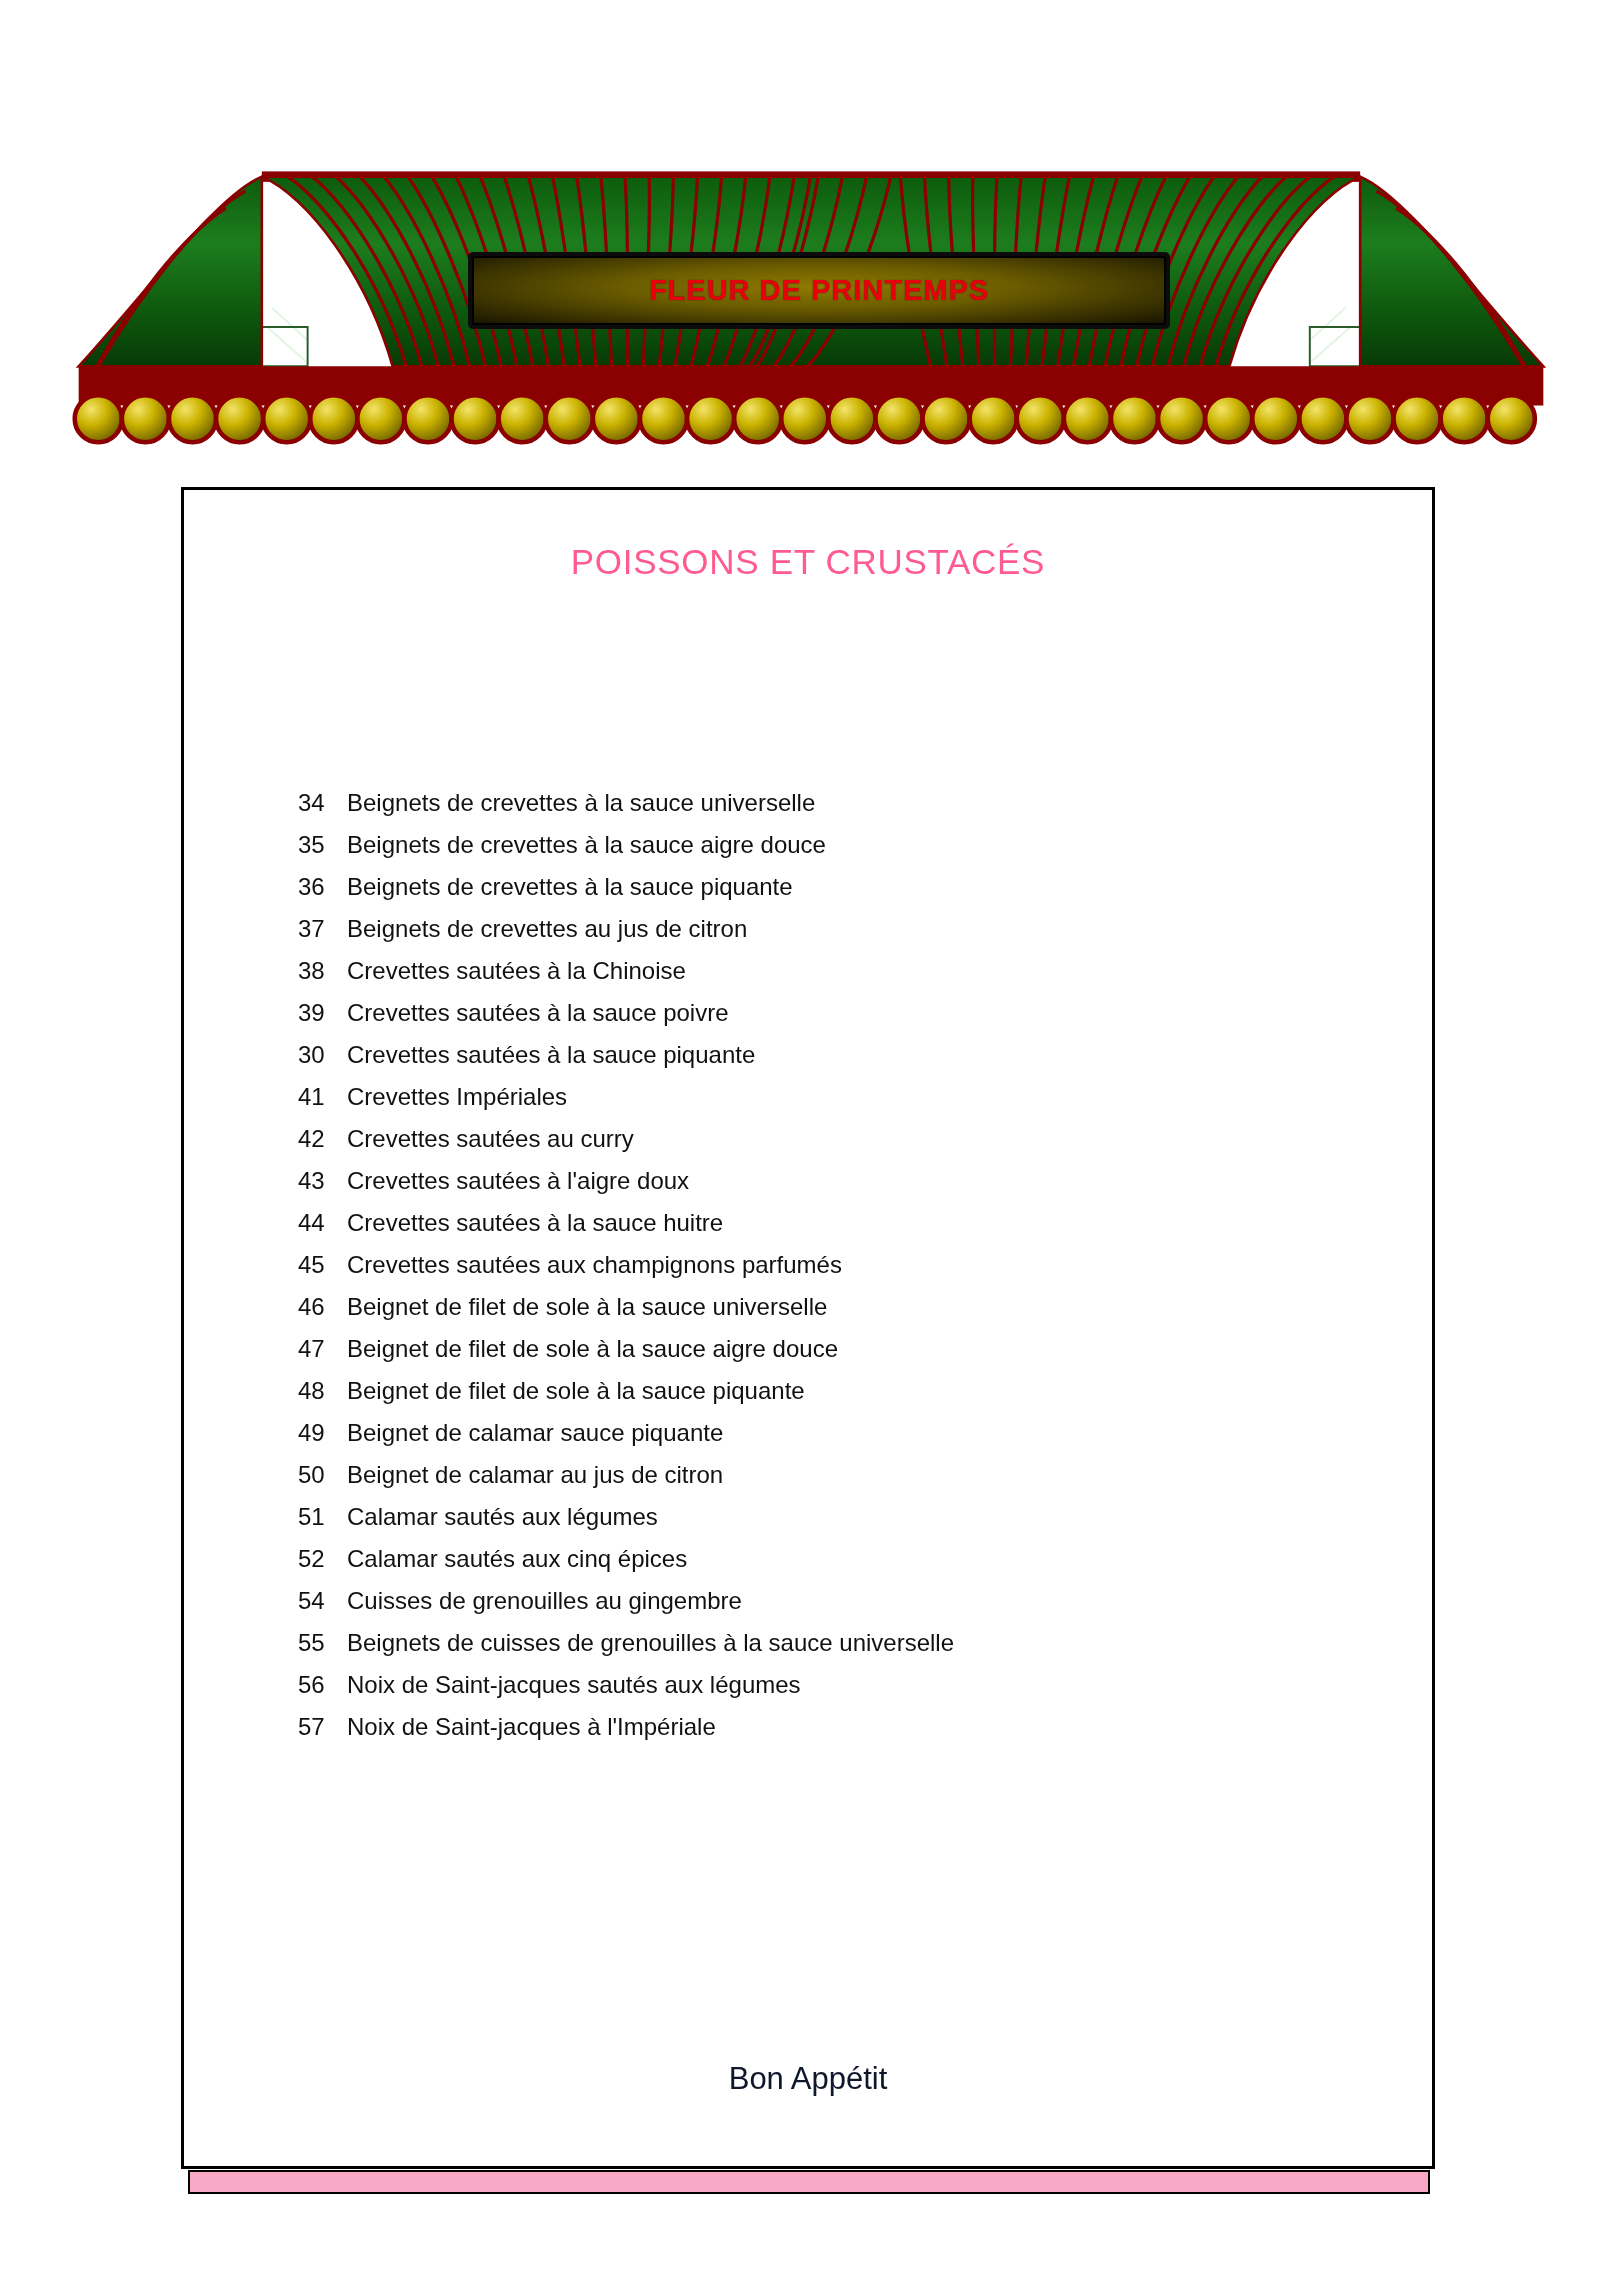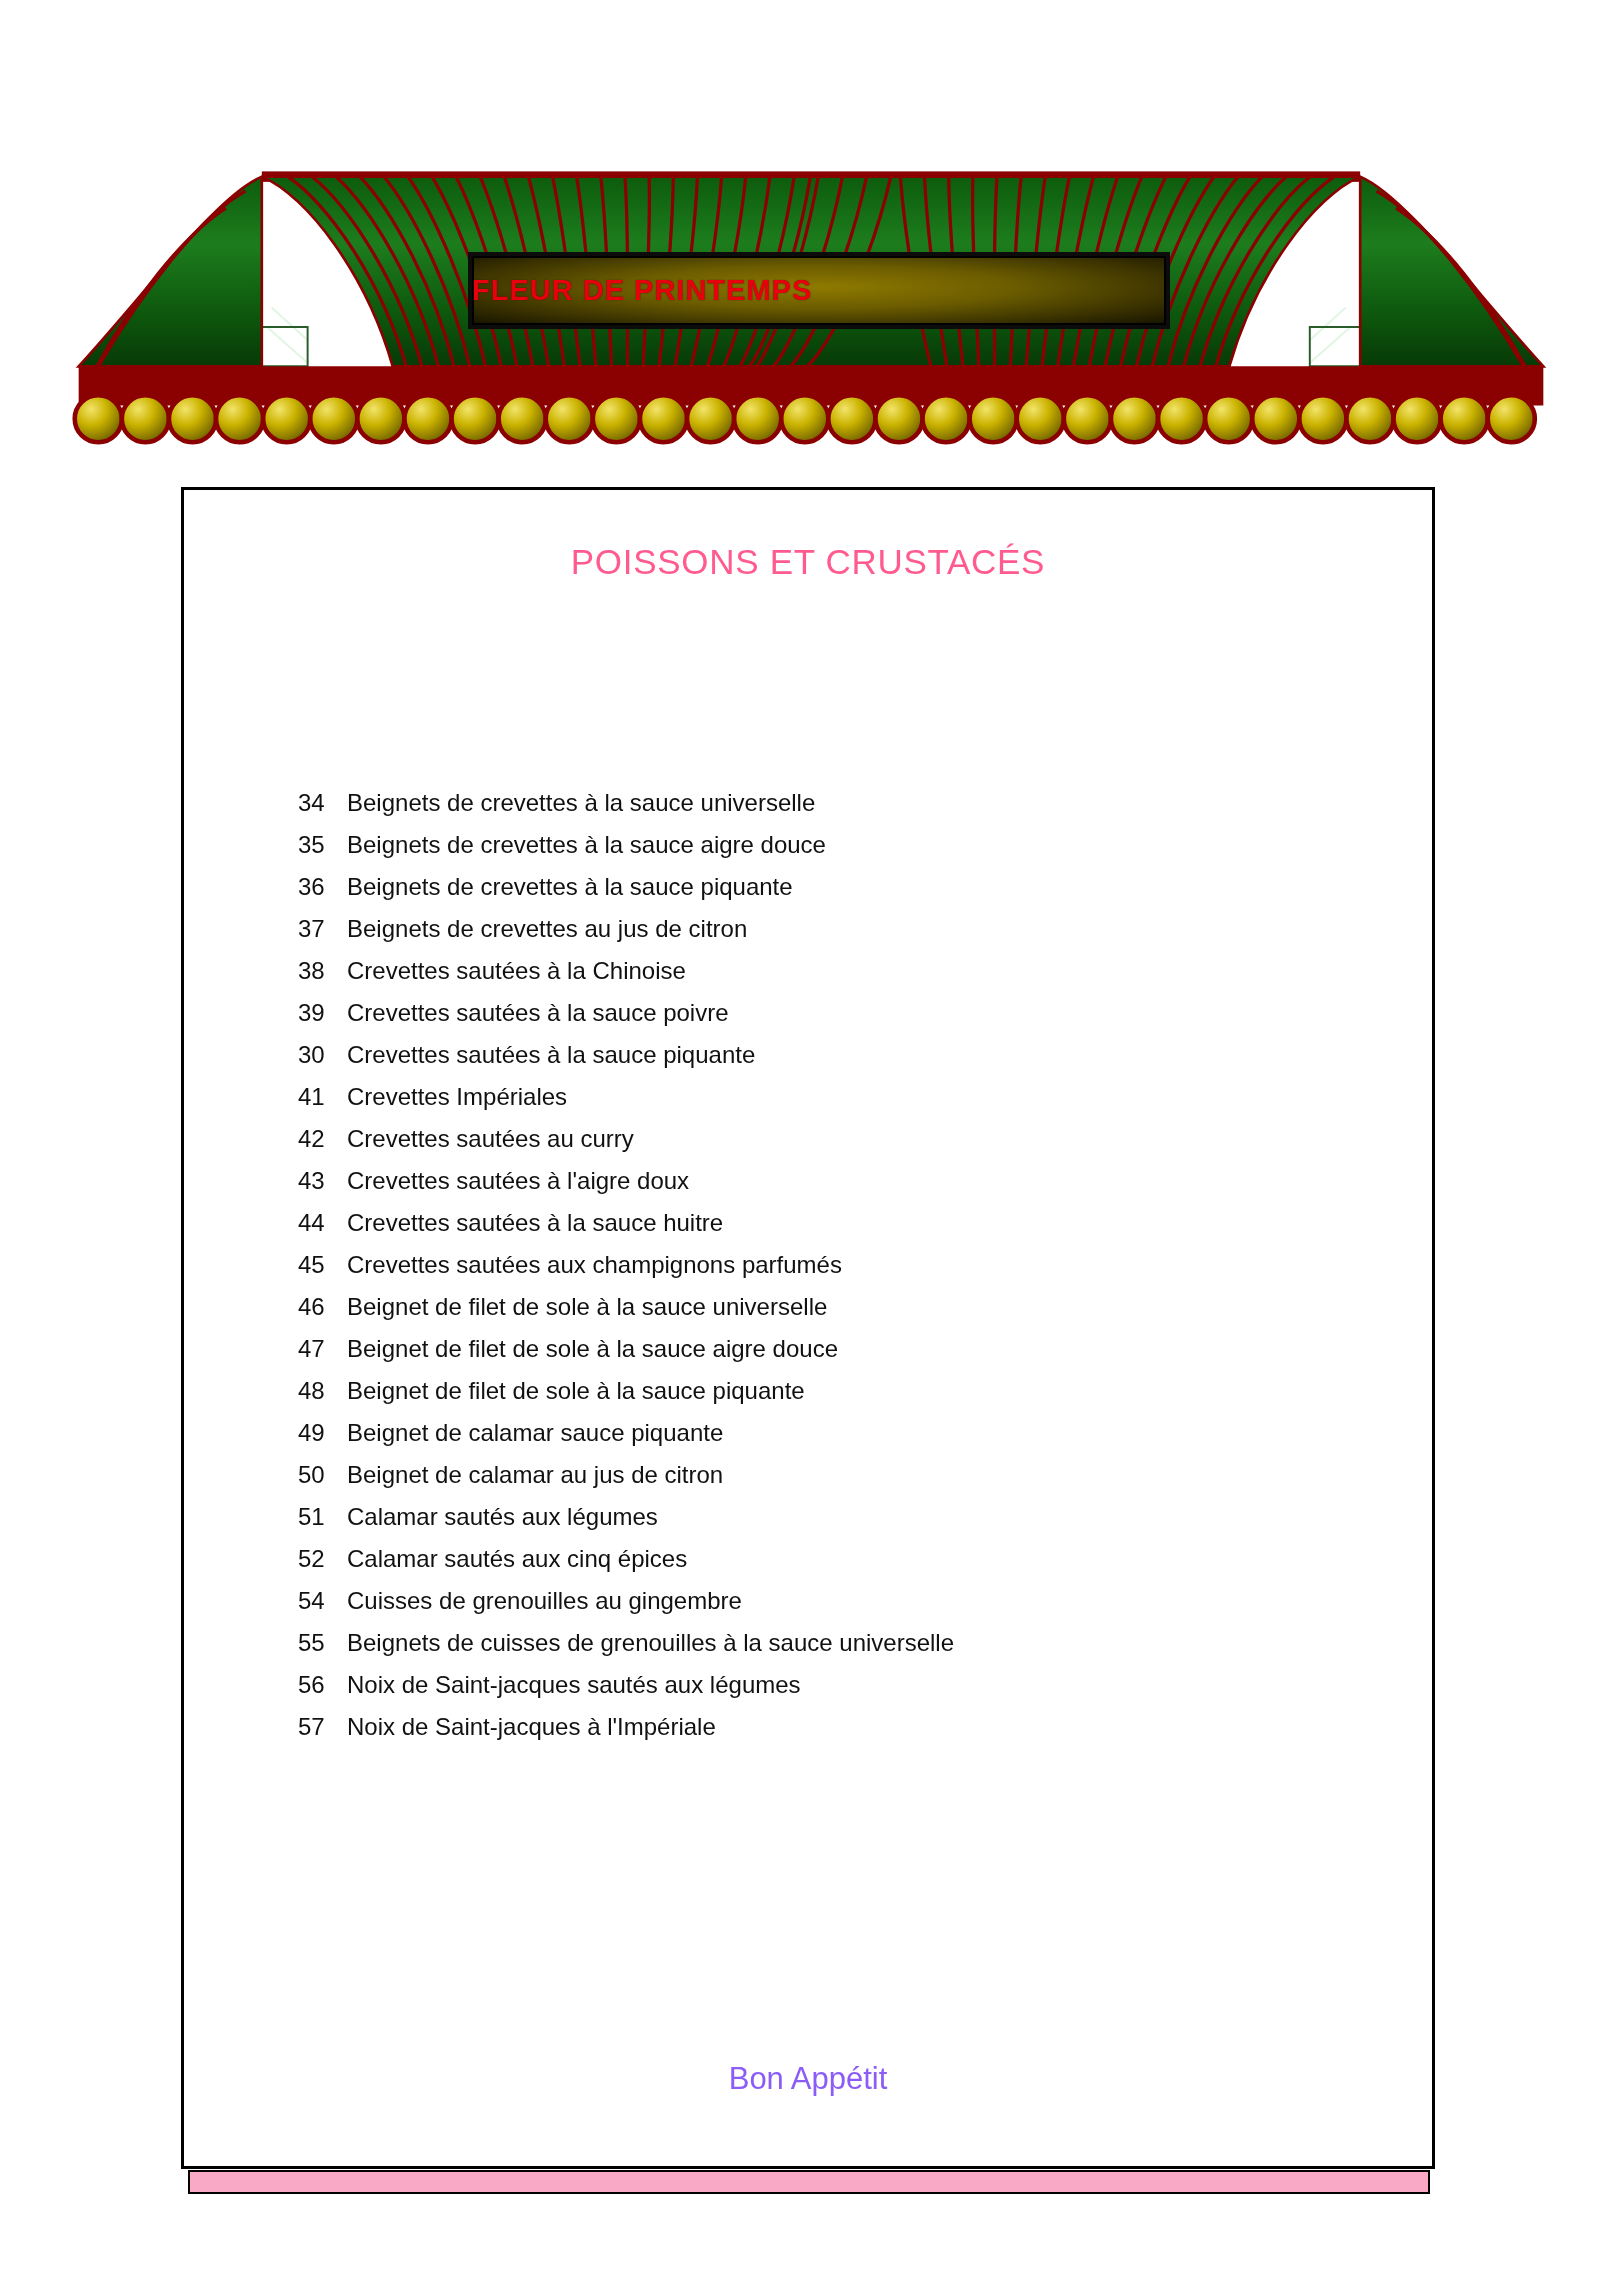--- a/index.html
+++ b/index.html
@@ -27,26 +27,26 @@
     display: block;
   }
 
   #restaurant-name-plate {
     position: absolute;
     left: 468px;
     top: 252px;
     width: 694px;
     height: 69px;
     border: 4.6px solid #0c0c0c;
-    border-radius: 0;
+    border-radius: 5px;
     background: radial-gradient(ellipse at 50% 45%, #8f7a00 0%, #6b5c00 40%, #2a2400 85%, #141200 100%);
     box-shadow: 0 0 0 2px #000 inset;
     display: flex;
     align-items: center;
-    justify-content: flex-start;
+    justify-content: center;
   }
   #restaurant-name-text {
     color: #e8000d;
     font-family: "Liberation Sans", sans-serif;
     font-weight: bold;
     font-size: 29px;
     letter-spacing: 1px;
     text-shadow: 0 0 1.3px rgba(0,0,0,.6);
     white-space: nowrap;
   }
@@ -99,21 +99,21 @@
   .dish-name {
     flex: 1 1 auto;
   }
 
   #bon-appetit {
     position: absolute;
     left: 0;
     bottom: 69px;
     width: 100%;
     text-align: center;
-    color: #8b5cf6;
+    color: #0f172a;
     font-size: 31px;
   }
 
   #footer-bar {
     position: absolute;
     left: 3.9px;
     bottom: -27.5px;
     width: 1242px;
     height: 23.6px;
     background: #f9a8c6;

